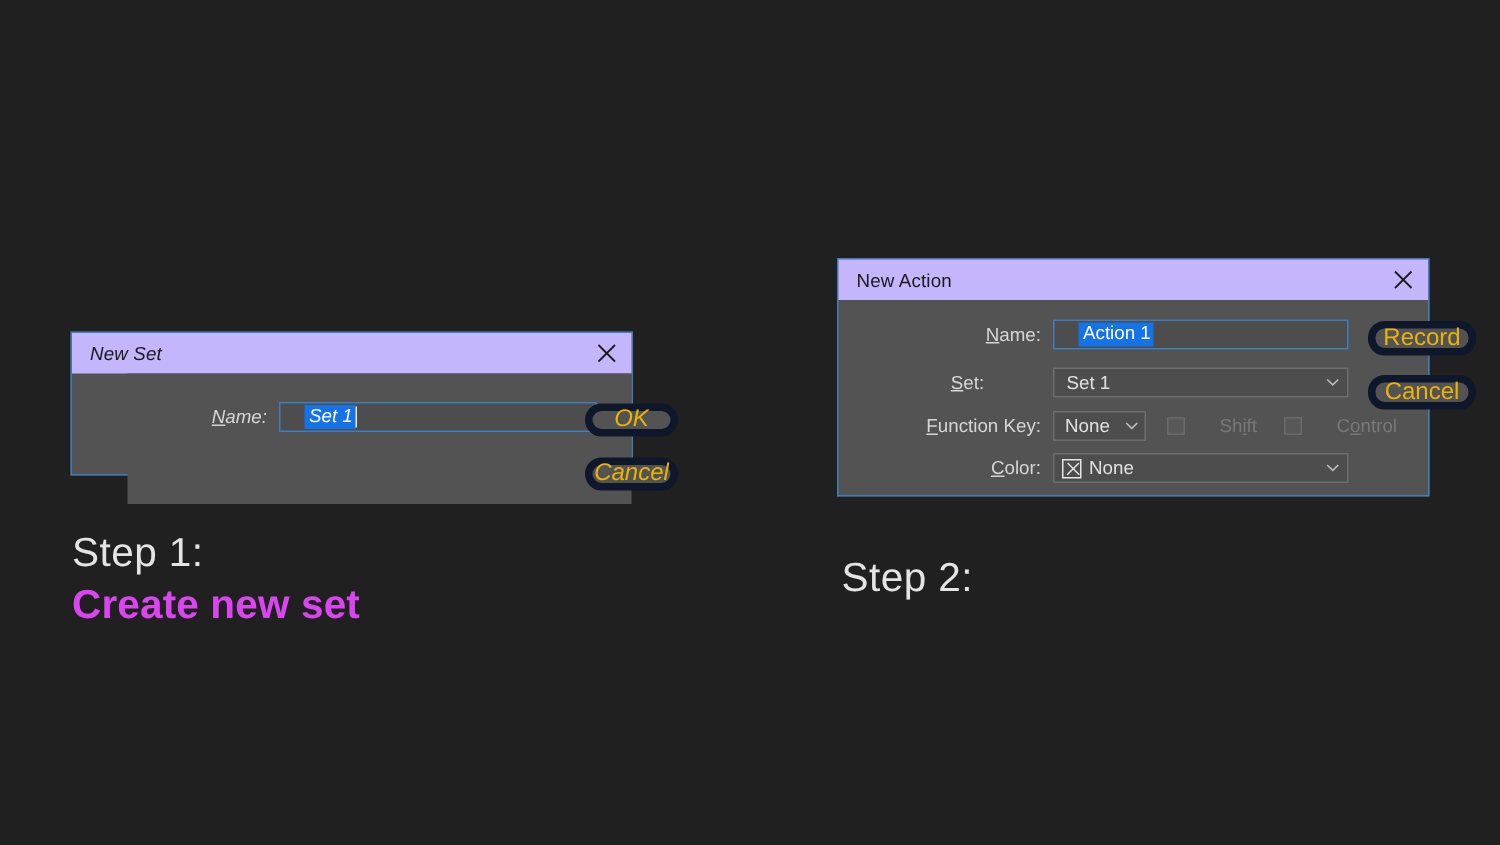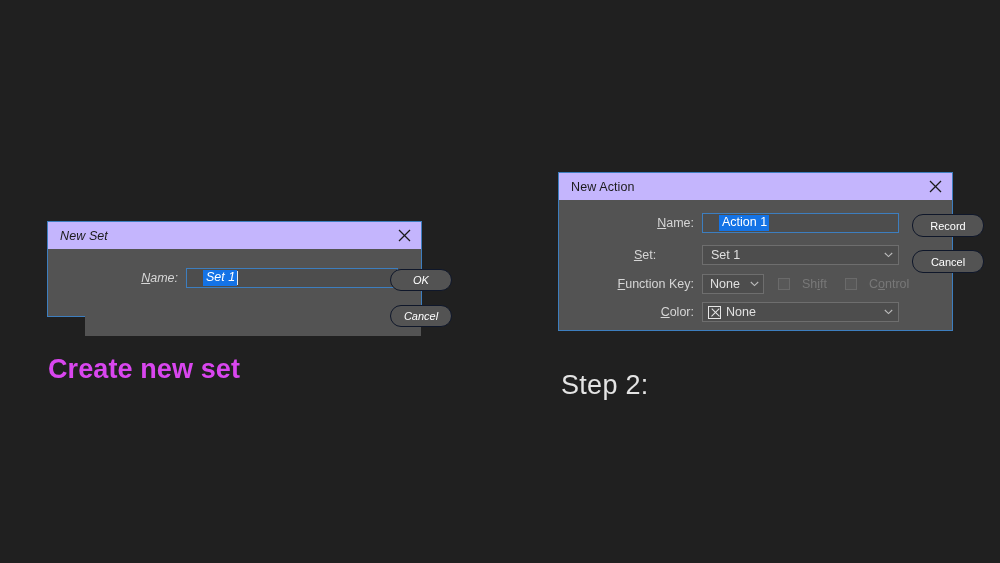--- a/index.html
+++ b/index.html
@@ -131,44 +131,44 @@
     height: 1.4px;
     background: #e6e6e6;
   }
   .nocolor-swatch:before { transform: rotate(45deg); }
   .nocolor-swatch:after  { transform: rotate(-45deg); }
 
   
   .checkbox-wrap {
     display: flex;
     align-items: center;
-    gap: 12px;
+    gap: 23px;
   }
   .checkbox-box {
     width: 12px;
     height: 12px;
     border: 1px solid #6a6a6a;
     background: #585858;
     box-sizing: border-box;
   }
   .checkbox-label {
     color: #787878;
     font-size: 12.5px;
     font-family: "Liberation Sans", sans-serif;
     white-space: nowrap;
   }
   .checkbox-label u { text-decoration: underline; text-underline-offset: 1px; }
 
   
   .btn {
-    border: 1px solid #0f172a;
+    border: 5px solid #0f172a;
     border-radius: 11px;
     background: #535353;
-    color: #ffffff;
-    font-size: 11px;
+    color: #eab308;
+    font-size: 16px;
     display: flex;
     align-items: center;
     justify-content: center;
     box-sizing: border-box;
     cursor: pointer;
     font-family: "Liberation Sans", sans-serif;
   }
 
   
   .caption {
@@ -291,18 +291,19 @@
       </div>
     </div>
 
     <div class="btn" style="position:absolute; left:316px; top:14px; width:72px; height:23px;">Record</div>
 
     <div class="btn" style="position:absolute; left:316px; top:50px; width:72px; height:23px;">Cancel</div>
   </div>
 </div>
 
 <div class="caption" style="left:48px; top:351px;">
+  <div class="step">Step 1:</div>
   <div class="headline">Create new set</div>
 </div>
 
 <div class="caption" style="left:561px; top:368px;">
   <div class="step">Step 2:</div>
 </div>
 
 </body></html>

